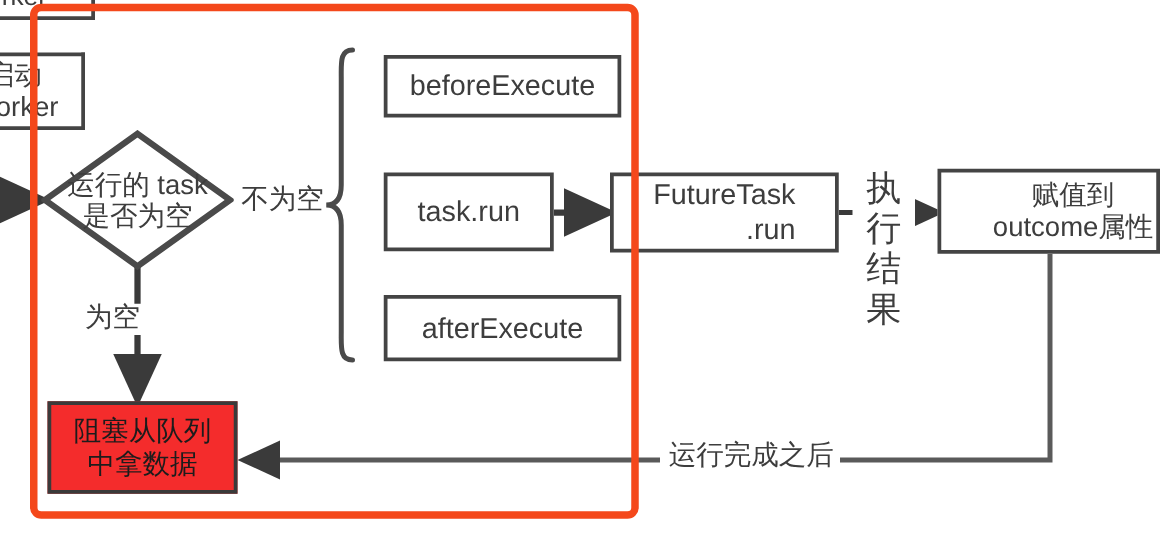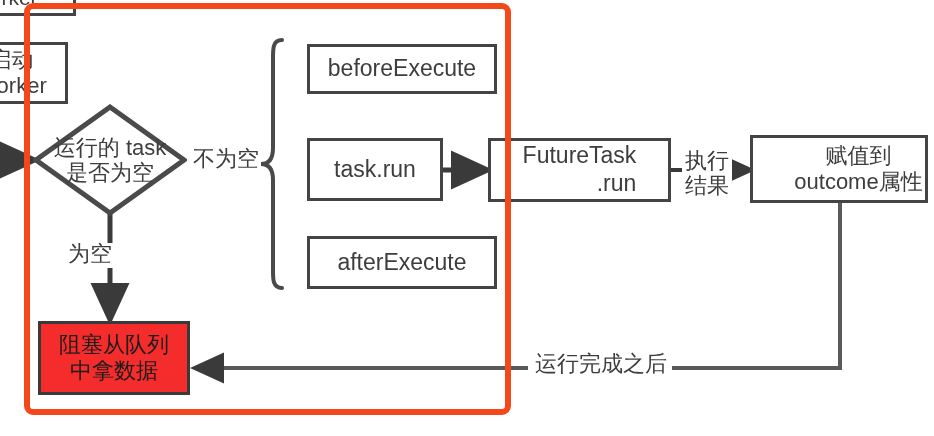--- a/index.html
+++ b/index.html
@@ -153,21 +153,21 @@
 
   <div class="node" style="left:307px; top:138px; width:136px; height:63px;">
     <span>task.run</span>
   </div>
 
   <div class="node" style="left:488px; top:138px; width:183px; height:64px;text-align:right;">
     <span>FutureTask
 .run</span>
   </div>
 
-  <div class="label" style="left:682px; top:150px; width:50px; font-size:22px;">执行
+  <div class="label" style="left:682px; top:138px; width:50px; font-size:28px;">执行
 结果</div>
 
   <div class="node" style="left:750px; top:135px; width:178px; height:68px; font-size:22px;padding-left:39px;">
     <span>赋值到
 outcome属性</span>
   </div>
 
   <div class="label" style="left:62px; top:243px; width:56px;">为空</div>
 
   <div class="node red" style="left:38px; top:321px; width:152px; height:74px;">

